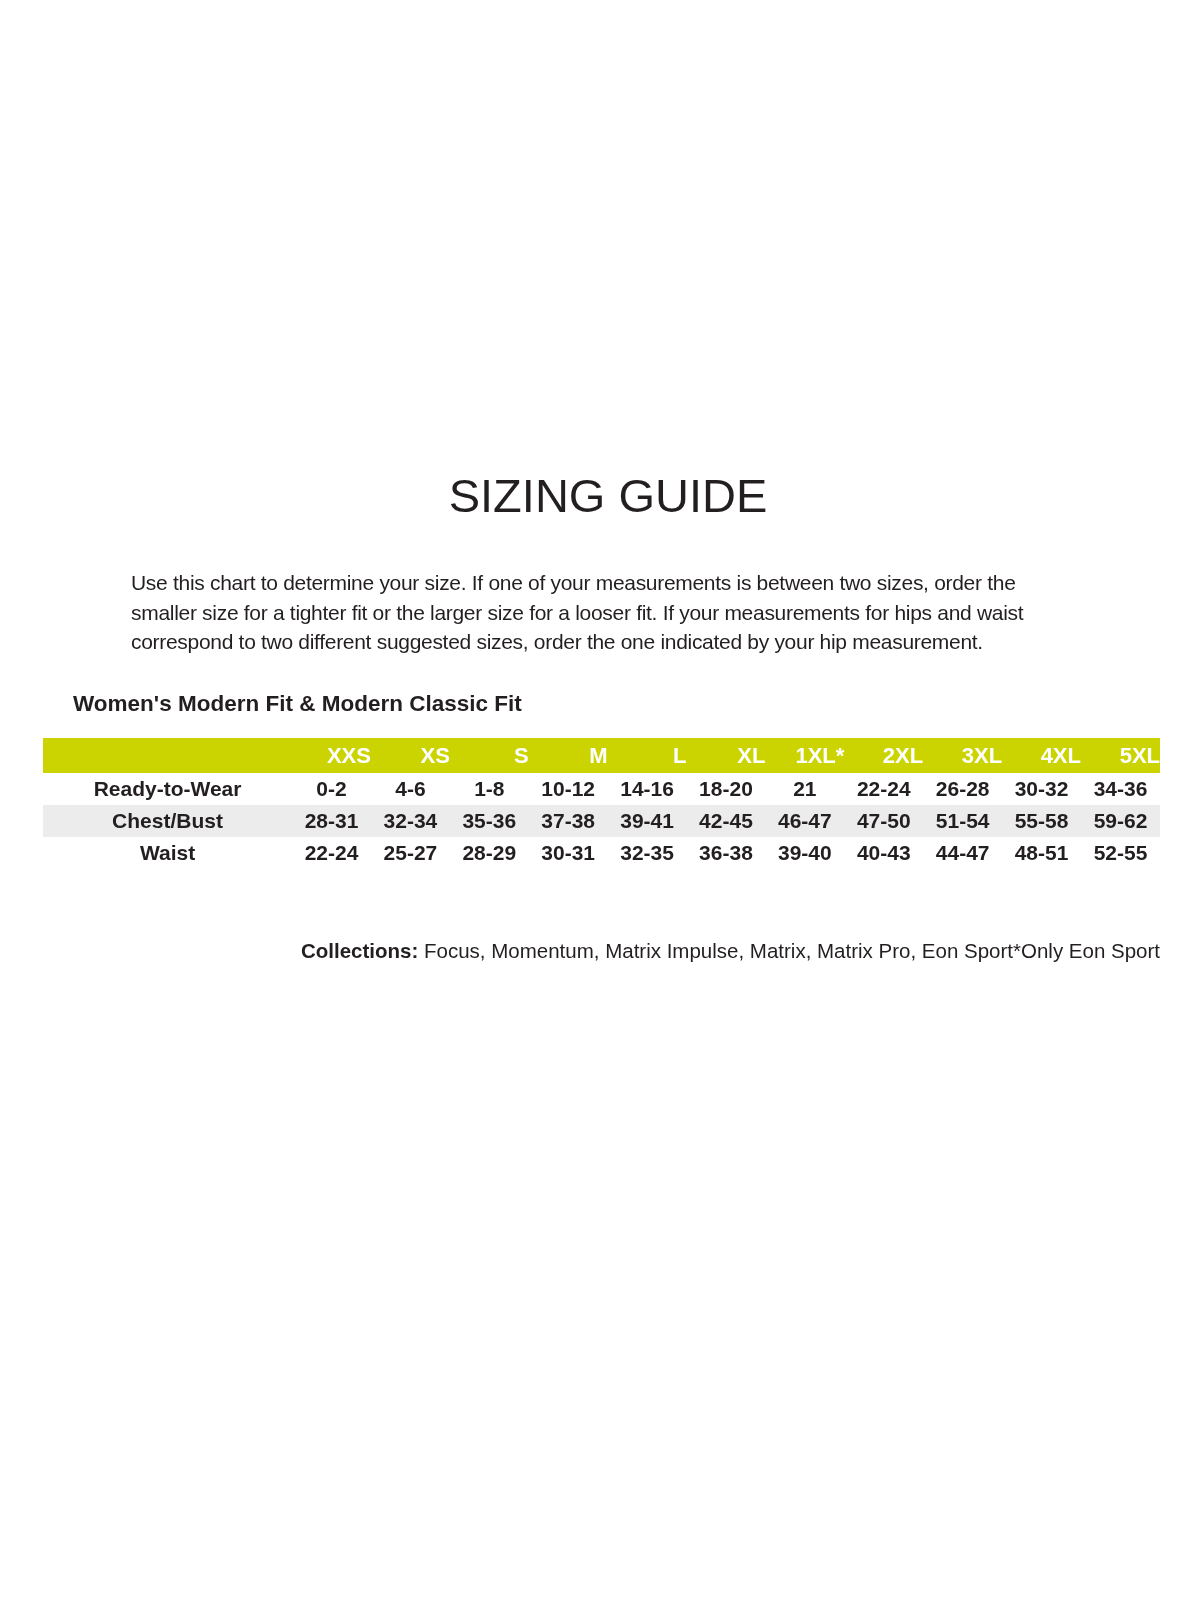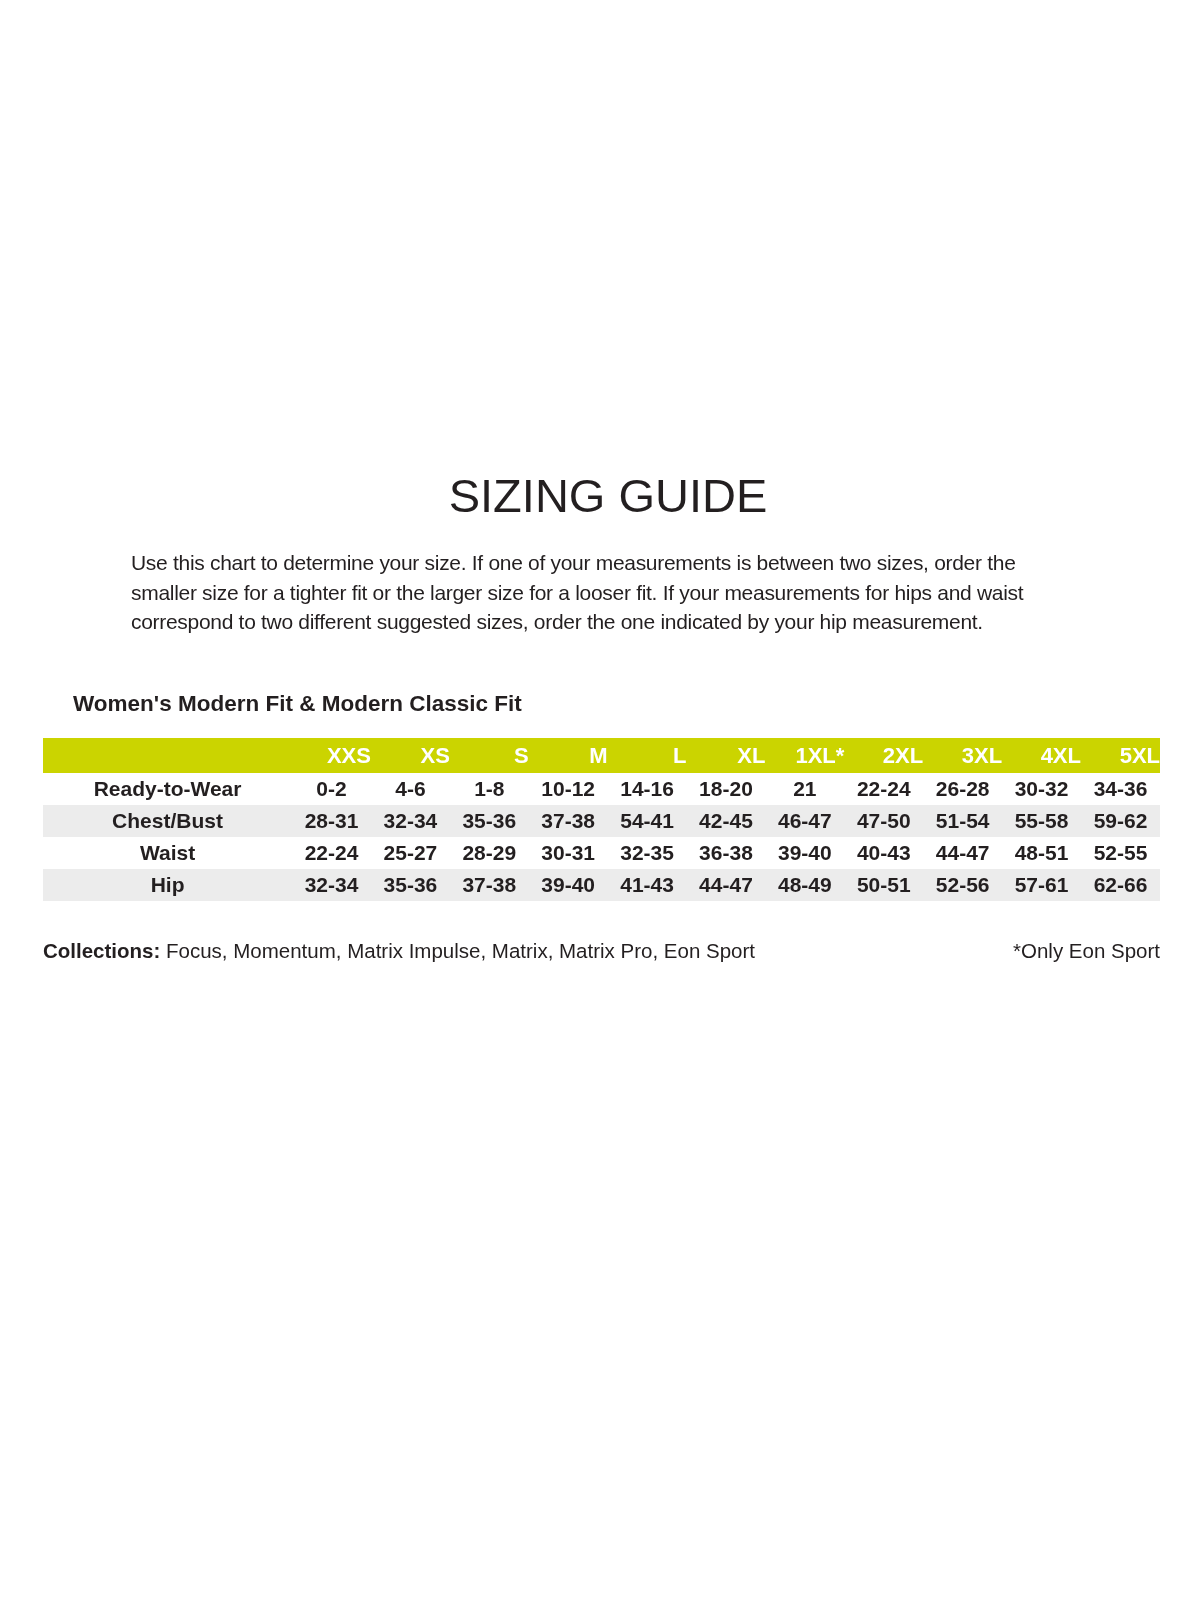--- a/index.html
+++ b/index.html
@@ -17,21 +17,21 @@
     color:var(--text);
     overflow:hidden;
   }
   .page-title{
     position:absolute;top:468px;left:8px;width:1200px;
     text-align:center;
     font-size:47px;font-weight:400;letter-spacing:0px;
     color:var(--text);
   }
   .intro{
-    position:absolute;top:548px;left:131px;width:935px;
+    position:absolute;top:568px;left:131px;width:935px;
     font-size:21px;line-height:29.5px;letter-spacing:-0.3px;
     font-weight:400;color:var(--text);
   }
   .section-heading{
     position:absolute;top:691px;left:52px;
     font-size:22.5px;font-weight:bold;color:var(--text);margin-left:21px;
   }
   .table-wrap{
     position:absolute;top:738px;left:43px;width:1117px;
   }
@@ -45,21 +45,21 @@
   thead th.corner{width:22.3%;}
   tbody th,tbody td{
     height:32px;text-align:center;vertical-align:middle;
     font-size:21px;color:var(--text);
   }
   tbody th{font-weight:bold;}
   tbody td{font-weight:700;}
   tbody tr:nth-child(even){background:var(--row-alt);}
   .footer{
     position:absolute;top:939px;left:43px;width:1117px;
-    display:flex;justify-content:space-between;align-items:baseline;
+    display:flex;justify-content:flex-end;align-items:baseline;
     font-size:20.5px;color:var(--text);
   }
   .footer .bold{font-weight:bold;}
 </style>
 </head>
 <body>
 
 <div>
 
   <h1 class="page-title">SIZING GUIDE</h1>
@@ -100,21 +100,21 @@
             <td>26-28</td>
             <td>30-32</td>
             <td>34-36</td>
           </tr>
           <tr>
             <th>Chest/Bust</th>
             <td>28-31</td>
             <td>32-34</td>
             <td>35-36</td>
             <td>37-38</td>
-            <td>54-41</td>
+            <td>39-41</td>
             <td>42-45</td>
             <td>46-47</td>
             <td>47-50</td>
             <td>51-54</td>
             <td>55-58</td>
             <td>59-62</td>
           </tr>
           <tr>
             <th>Waist</th>
             <td>22-24</td>
@@ -122,34 +122,20 @@
             <td>28-29</td>
             <td>30-31</td>
             <td>32-35</td>
             <td>36-38</td>
             <td>39-40</td>
             <td>40-43</td>
             <td>44-47</td>
             <td>48-51</td>
             <td>52-55</td>
           </tr>
-          <tr>
-            <th>Hip</th>
-            <td>32-34</td>
-            <td>35-36</td>
-            <td>37-38</td>
-            <td>39-40</td>
-            <td>41-43</td>
-            <td>44-47</td>
-            <td>48-49</td>
-            <td>50-51</td>
-            <td>52-56</td>
-            <td>57-61</td>
-            <td>62-66</td>
-          </tr>
         </tbody>
     </table>
   </div>
 
   <div class="footer">
     <div>
       <span class="bold">Collections:</span>
       <span>Focus, Momentum, Matrix Impulse, Matrix, Matrix Pro, Eon Sport</span>
     </div>
     <div>*Only Eon Sport</div>

